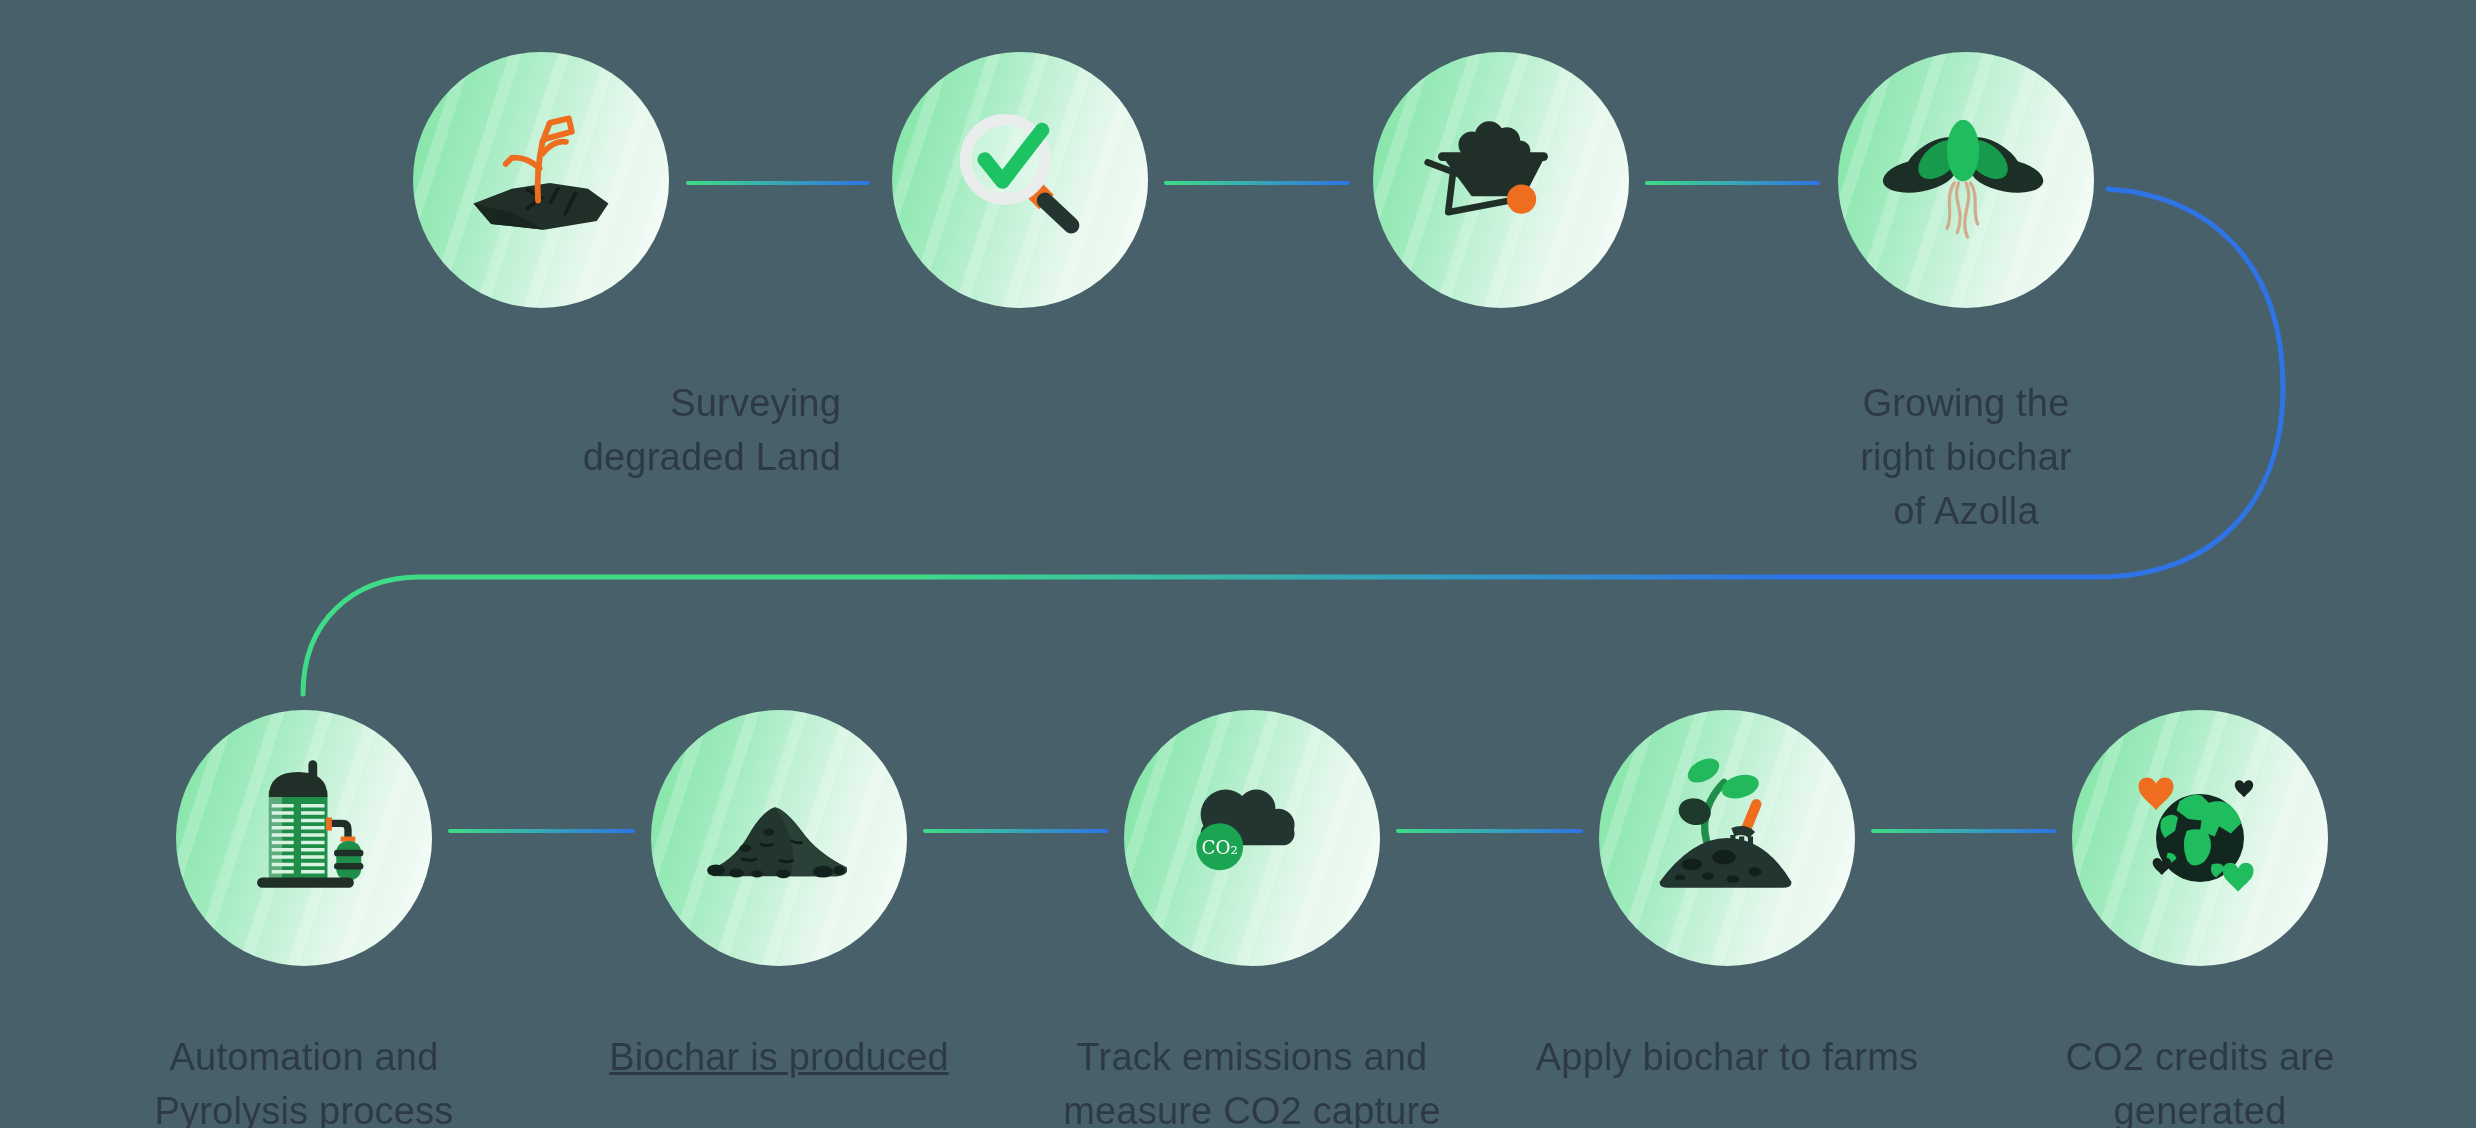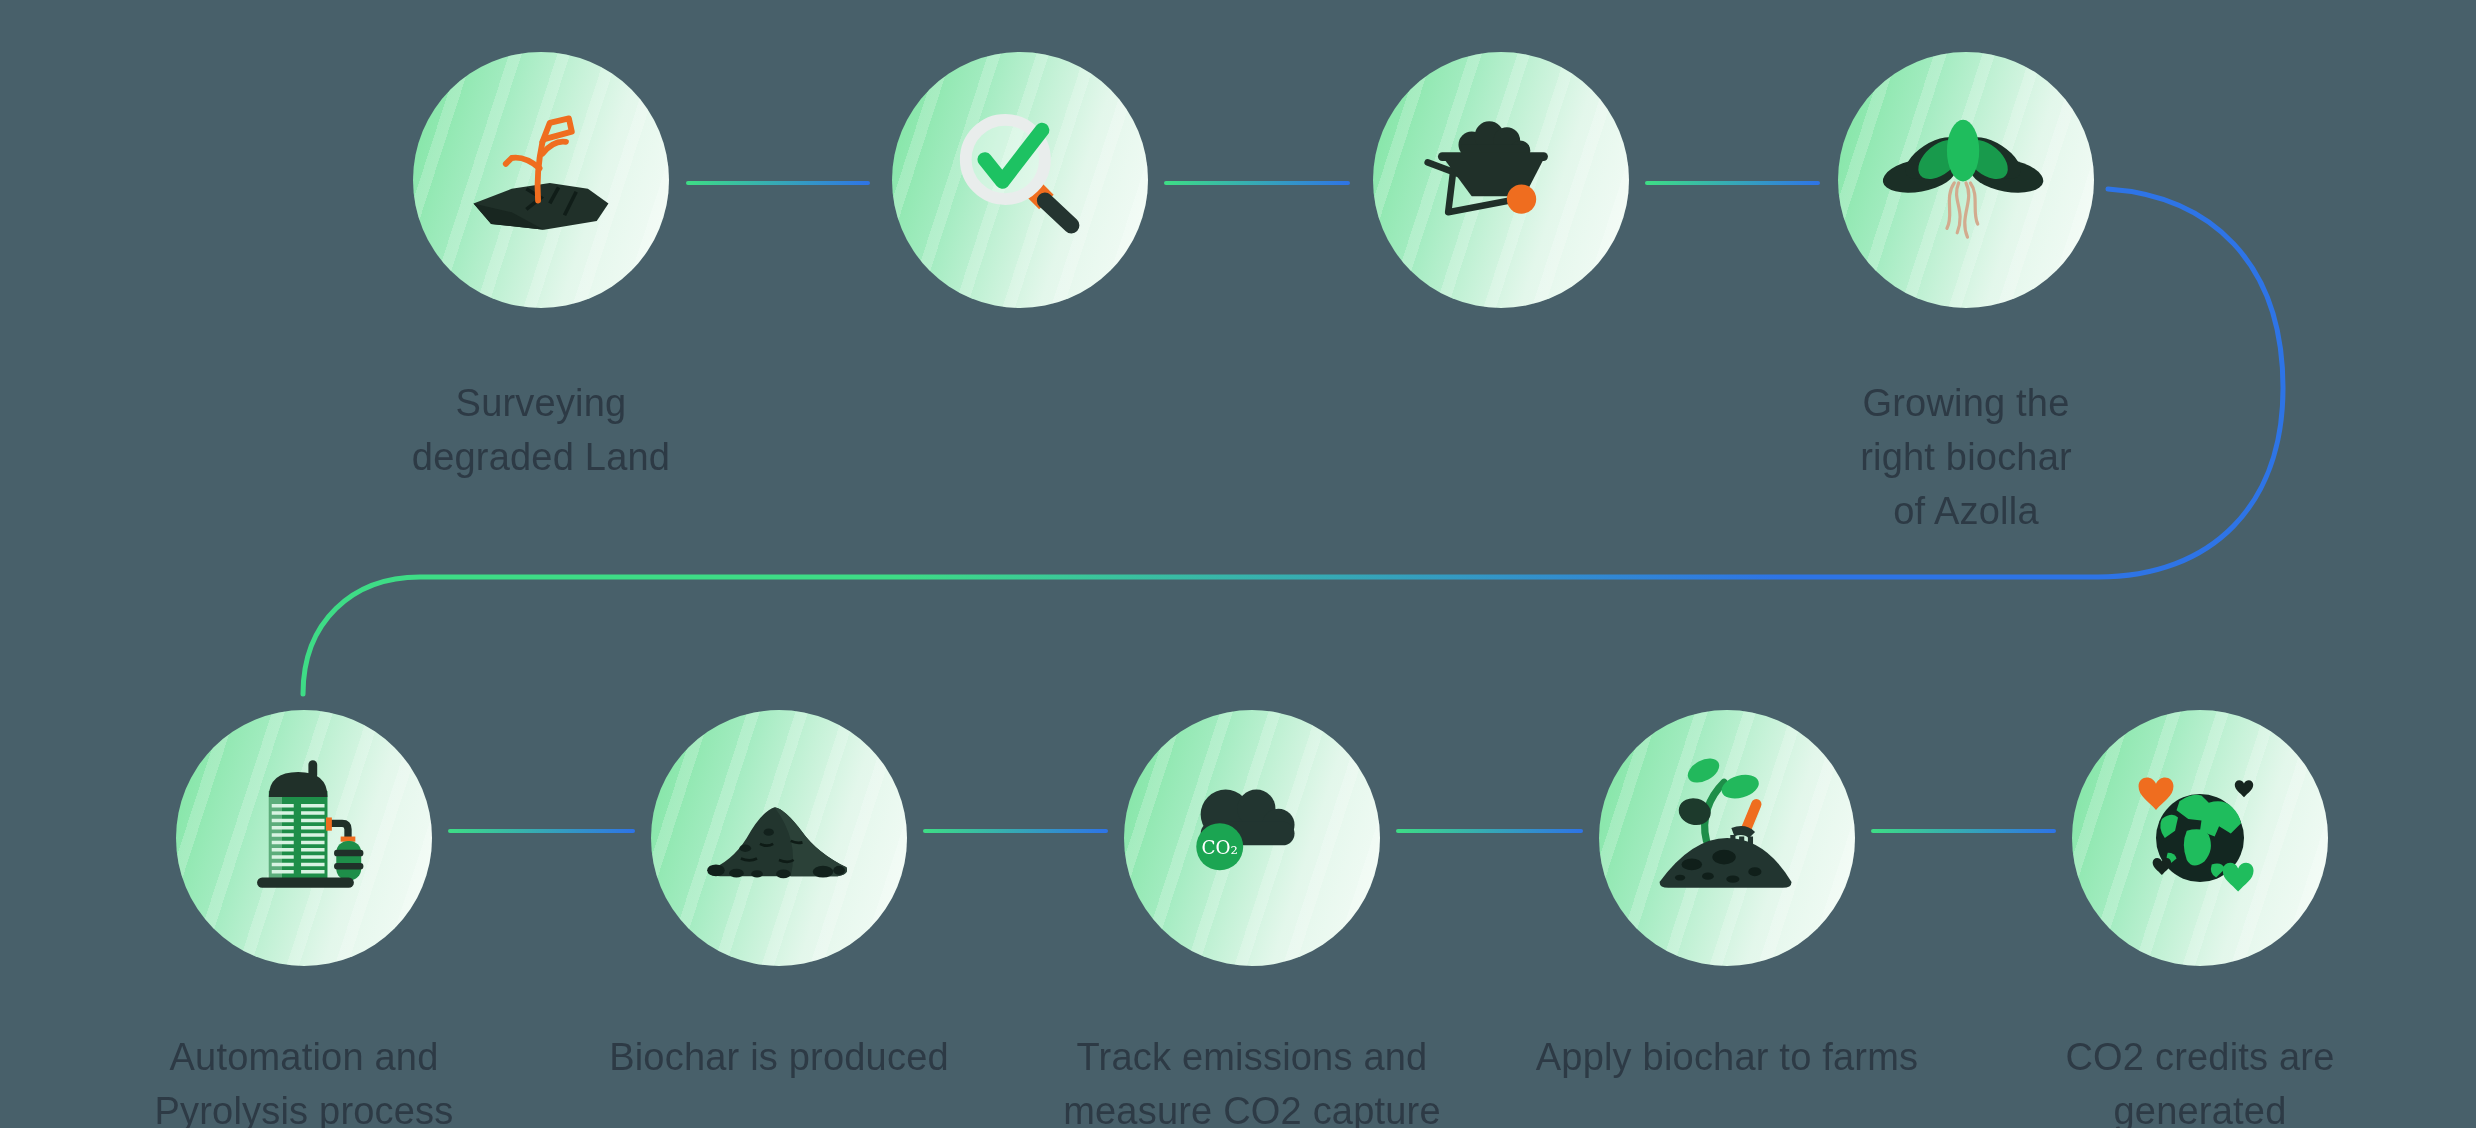--- a/index.html
+++ b/index.html
@@ -82,21 +82,21 @@
       <path d="M14 76 L40 82 L62 94 L26 90 Z" fill="#182620"></path>
       <path d="M50 66 L60 72 L50 80 M72 65 L66 76 M84 68 L76 84" stroke="#101d18" stroke-width="2.5" fill="none"></path>
       <g stroke="#ef6d1f" stroke-width="4" fill="none" stroke-linecap="round" stroke-linejoin="round">
         <path d="M58 74 C57 60 58 48 61 34"></path>
         <path d="M59 52 C52 46 46 44 40 45 L36 49"></path>
         <path d="M61 42 C66 36 71 33 77 34"></path>
         <path d="M61 34 L66 21 L79 18 L81 27 L63 32"></path>
       </g>
     </svg>
   </div>
-  <div class="label" style="left:541px;top:376px;">Surveying
+  <div class="label" style="left:541px;top:376px;text-align:right;">Surveying
 degraded Land</div>
 
   <div class="node" style="left:892px;top:52px;">
     <svg viewBox="0 0 120 120">
       <line x1="70" y1="67" x2="78" y2="75" stroke="#ef6d1f" stroke-width="14"></line>
       <line x1="77" y1="74" x2="95" y2="91" stroke="#243430" stroke-width="11" stroke-linecap="round"></line>
       <circle cx="50" cy="46" r="27" fill="rgba(255,255,255,0.40)" stroke="#e9edec" stroke-width="8"></circle>
       <path d="M36 46 L48 61 L75 26" stroke="#1dc262" stroke-width="10" fill="none" stroke-linecap="round" stroke-linejoin="round"></path>
     </svg>
   </div>
@@ -172,21 +172,21 @@
         <ellipse cx="45" cy="84.5" rx="4" ry="2.5"></ellipse>
           <ellipse cx="63" cy="84.5" rx="5" ry="3"></ellipse>
         <ellipse cx="90" cy="83" rx="7" ry="4"></ellipse>
           <ellipse cx="101" cy="82" rx="4" ry="3"></ellipse>
         <ellipse cx="37" cy="67" rx="4" ry="2.5"></ellipse>
           <ellipse cx="53" cy="56" rx="3.5" ry="2.5"></ellipse>
       </g>
       <path d="M34 74 q6 2.5 11 0 M47 64 q5 2.5 9 0 M60 75 q6 2.5 10 0 M68 62 q4 2 8 1" stroke="#0e1b16" stroke-width="1.8" fill="none"></path>
     </svg>
   </div>
-  <div class="label" style="left:779px;top:1030px;">Biochar is produced</div>
+  <div class="label" style="left:779px;top:1030px;text-decoration:underline;">Biochar is produced</div>
 
   <div class="node" style="left:1124px;top:710px;">
     <svg viewBox="0 0 120 120">
       <g fill="#223530">
         <circle cx="42" cy="44" r="17"></circle>
         <circle cx="63" cy="40" r="13"></circle>
         <circle cx="78" cy="51" r="11"></circle>
         <rect x="25" y="49" width="64" height="16" rx="8"></rect>
       </g>
       <circle cx="38" cy="66" r="16" fill="#1ba552"></circle>

